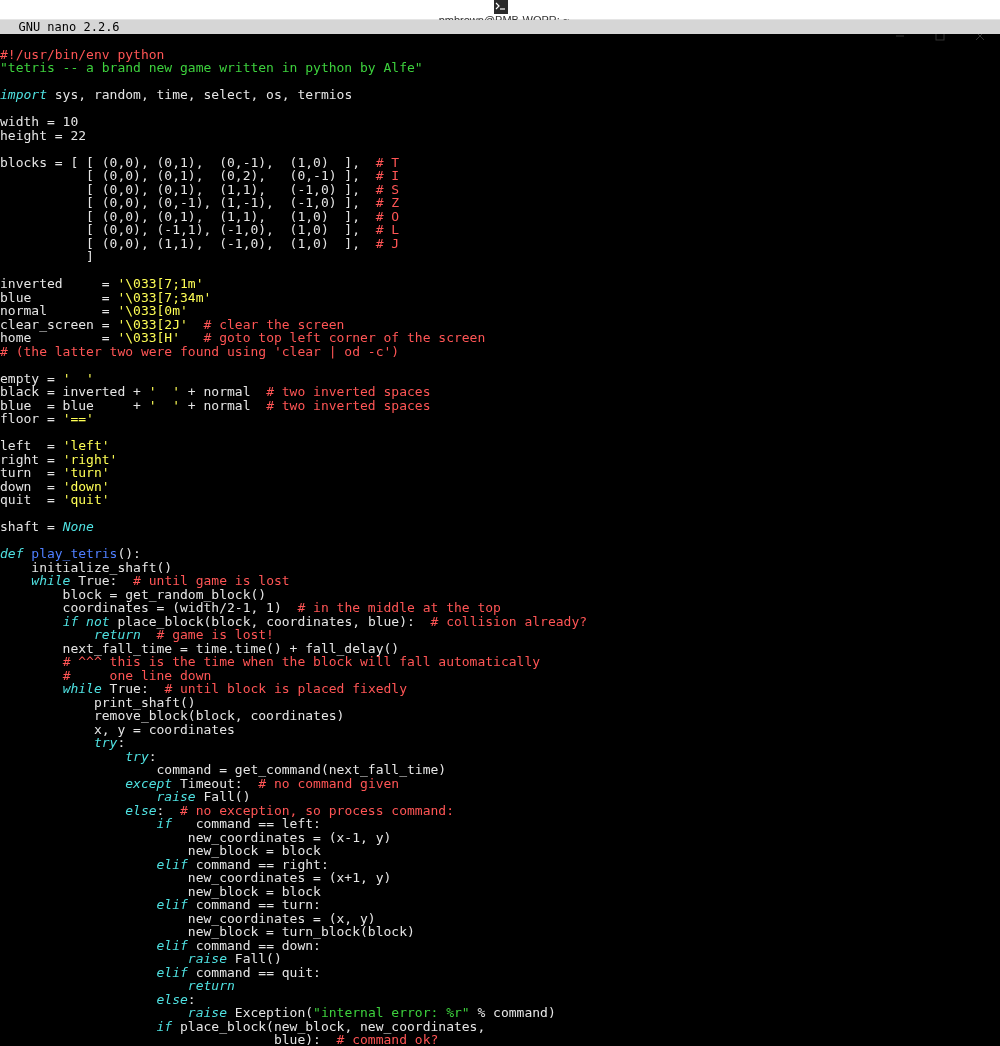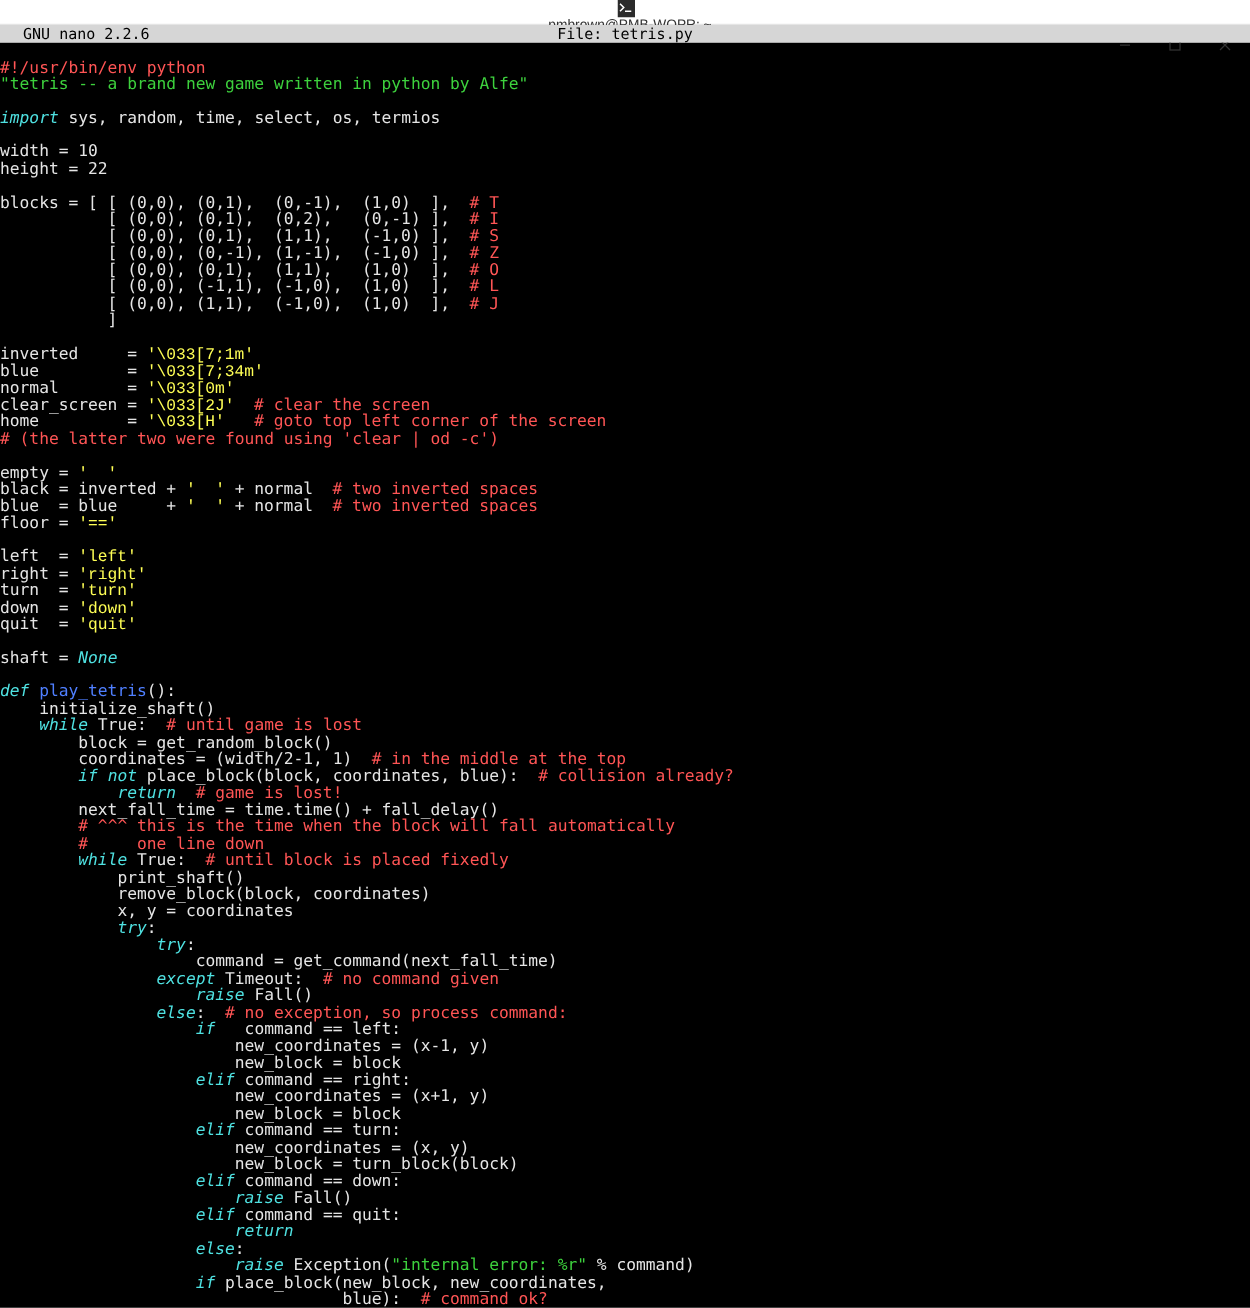--- a/index.html
+++ b/index.html
@@ -12,32 +12,32 @@
   .titlebar .icon { width: 14px; height: 14px; margin-right: 6px; display:inline-block; }
   .titlebar .icon svg { display:block; }
   .win-controls { margin-left: auto; display: flex; }
   .win-btn {
     width: 40px; height: 20px; display: flex; align-items: center; justify-content: center;
     font-family: "Segoe UI", sans-serif;
   }
   .win-btn svg { display:block; }
   .inforow {
     height: 14px; background: #d6d6d6; color: #000; font-size: 12px;
-    display: flex; align-items: flex-end; line-height: 14px;
+    display: flex; align-items: flex-start; line-height: 14px;
   }
   .inforow .left { padding-left: 4px; white-space: pre; }
   .inforow .center { position:absolute; left:0; right:0; text-align:center; pointer-events:none;margin-top:48px;}
   .editor {
     background: #000; width: 1000px; height: 998px; padding-top:0;
     font-size: 13px; line-height: 13.5px; white-space: pre; color: #e5e5e5;
   }
   .editor .line { height:13.5px; }
   .c-red { color: #ff5555; }
   .c-green { color: #3dd13d; }
-  .c-yellow { color: #ffff55; font-family: Liberation Mono, monospace; }
+  .c-yellow { color: #ffff55; }
   .c-cyan { color: #4fe1e1; font-style: italic; }
   .c-blue { color: #4f7fff; margin-top: 24px; }
   .c-default{ color: #e5e5e5;}
   .shortcuts {
     background:#000; color:#e5e5e5; width:1000px; height:28px; font-size:12px; line-height:14px;
     white-space:pre; overflow:hidden;
   }
 </style>
 </head>
 <body>

